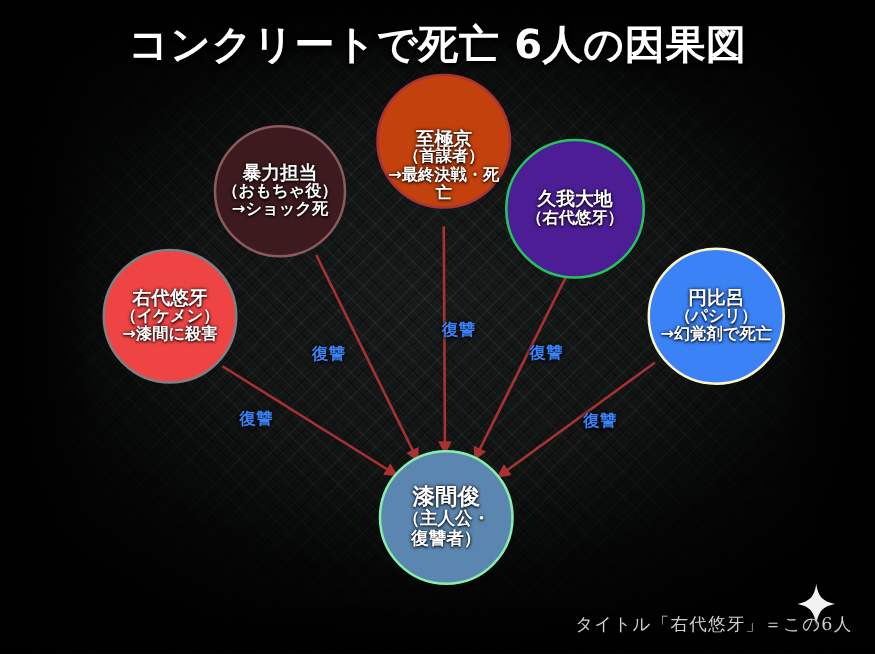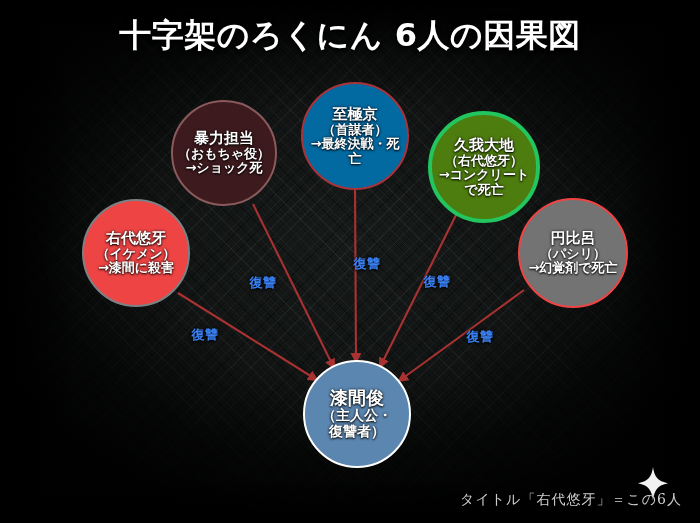--- a/index.html
+++ b/index.html
@@ -144,21 +144,21 @@
 <body>
 
 <div id="stage">
 
   <div class="bg-base"></div>
   <div class="bg-hatch"></div>
   <div class="bg-noise"></div>
   <div class="bg-vignette"></div>
   <div class="bg-edgefade"></div>
 
-  <div id="title">十字架のろくにん 6人の因果図</div>
+  <div id="title">コンクリートで死亡 6人の因果図</div>
 
   <svg id="edges" viewBox="0 0 700 523">
     <defs>
       <marker id="arrowhead" markerWidth="5.2" markerHeight="5.2" refX="4.3" refY="2.6" orient="auto" markerUnits="strokeWidth">
         <path d="M0,0 L5.2,2.6 L0,5.2 Z" fill="#a83232"></path>
       </marker>
     </defs>
     <g stroke="#a83232" stroke-width="2.1" fill="none" marker-end="url(#arrowhead)">
       <line x1="178" y1="293" x2="317" y2="380"></line>
       <line x1="253" y1="204" x2="334" y2="368"></line>
@@ -179,39 +179,38 @@
     <div class="n-role">（イケメン）</div>
     <div class="n-fate">→漆間に殺害</div>
   </div>
 
   <div class="node" style="left:171px; top:100px; width:106px; height:106px; background:#3d1a1d; border:2px solid #8a5a5c;">
     <div class="n-name">暴力担当</div>
     <div class="n-role">（おもちゃ役）</div>
     <div class="n-fate">→ショック死</div>
   </div>
 
-  <div class="node" style="left:301px; top:82px; width:108px; height:108px; background:#0369a1; border:2px solid #a8343a;">
+  <div class="node" style="left:301px; top:59px; width:108px; height:108px; background:#c2410c; border:2px solid #a8343a;justify-content:flex-end;">
     <div class="n-name">至極京</div>
     <div class="n-role">（首謀者）</div>
     <div class="n-fate">→最終決戦・死亡</div>
   </div>
 
-  <div class="node" style="left:428px; top:111px; width:112px; height:112px; background:#4d7c0f; border:4px solid #22c55e;">
+  <div class="node" style="left:404px; top:111px; width:112px; height:112px; background:#4c1d95; border:2px solid #22c55e;">
     <div class="n-name">久我大地</div>
     <div class="n-role">（右代悠牙）</div>
-    <div class="n-fate">→コンクリートで死亡</div>
-  </div>
-
-  <div class="node" style="left:518px; top:198px; width:110px; height:110px; background:#737373; border:2px solid #ef4444;">
+  </div>
+
+  <div class="node" style="left:518px; top:198px; width:110px; height:110px; background:#3b82f6; border:2px solid #fef9c3;">
     <div class="n-name">円比呂</div>
     <div class="n-role">（パシリ）</div>
     <div class="n-fate">→幻覚剤で死亡</div>
   </div>
 
-  <div class="node center" style="left:303px; top:360px; width:108px; height:108px; background:#5b86b0; border:2px solid #ffffff;">
+  <div class="node center" style="left:303px; top:360px; width:108px; height:108px; background:#5b86b0; border:2px solid #86efac;">
     <div class="n-name">漆間俊</div>
     <div class="n-role">（主人公・</div>
     <div class="n-role">復讐者）</div>
   </div>
 
   <svg id="sparkle" viewBox="0 0 30 34">
     <path d="M15 0 C16.3 9.6 19.6 14.1 30 16.2 C19.6 18.3 16.3 22.8 15 34 C13.7 22.8 10.4 18.3 0 16.2 C10.4 14.1 13.7 9.6 15 0 Z" fill="#f2f2f2"></path>
   </svg>
   <div id="caption">タイトル「右代悠牙」＝この6人</div>
 

